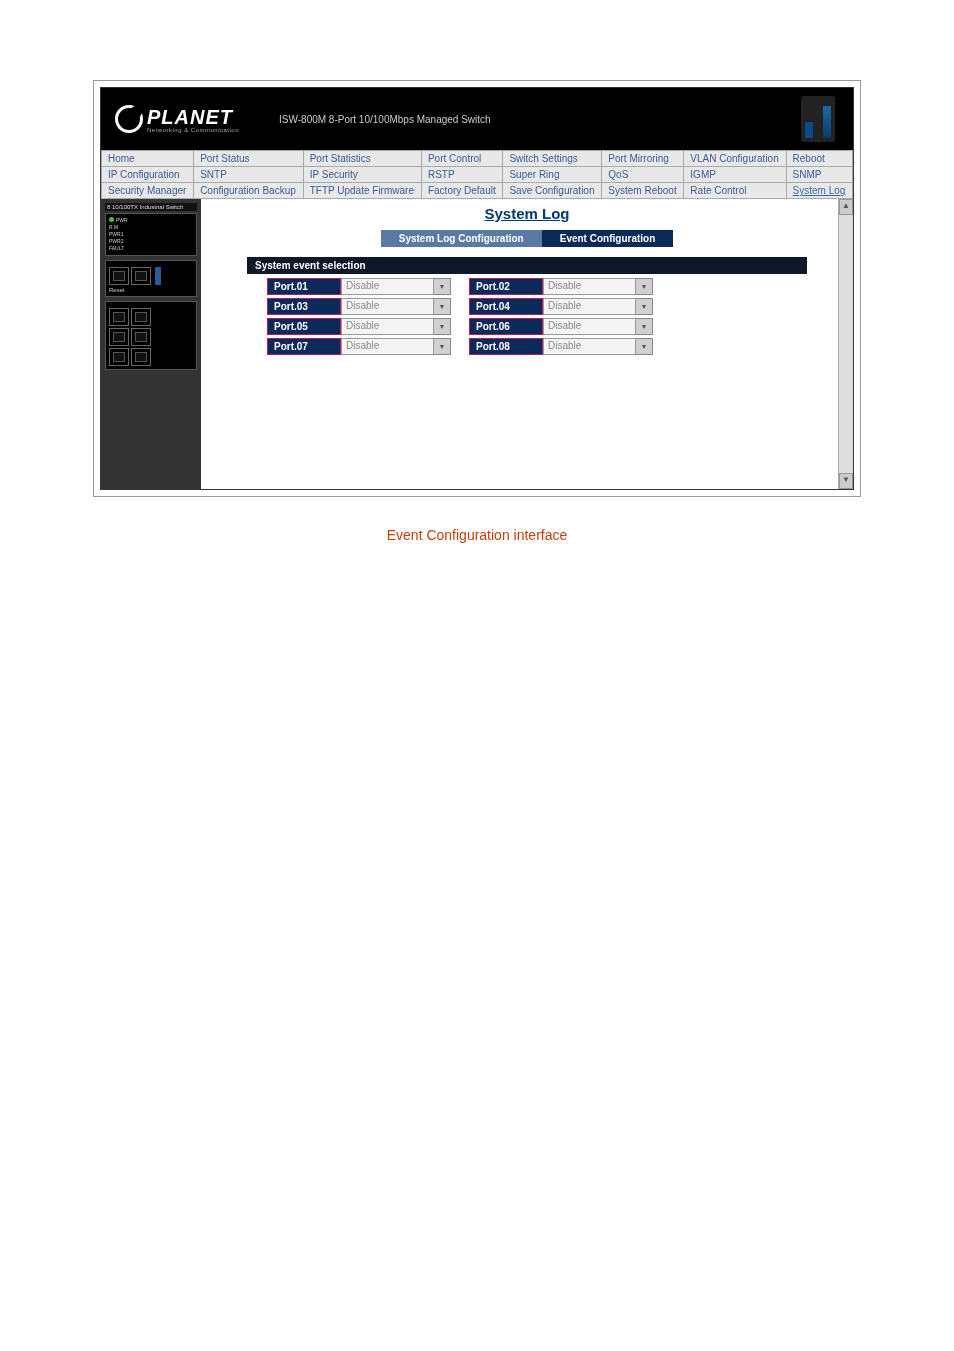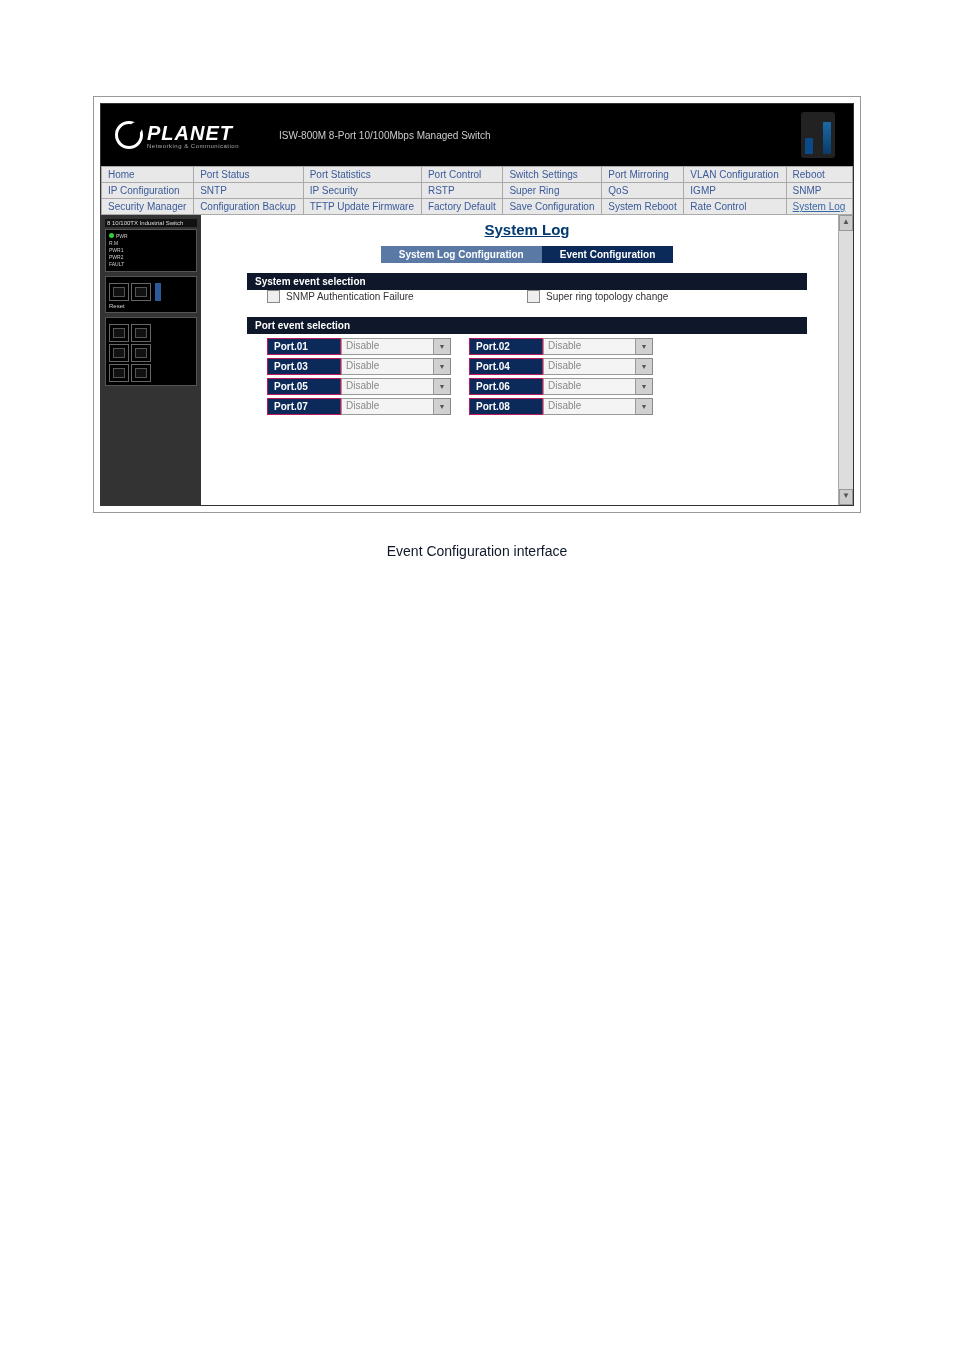--- a/index.html
+++ b/index.html
@@ -1,16 +1,16 @@
 <!DOCTYPE html>
 <html><head>
 <meta charset="utf-8">
 <style>
   body{margin:0;font-family:Arial,sans-serif;background:#fff;font-size:11px}
-  .page{width:787px;margin:16px auto;padding-top:80px}
+  .page{width:787px;margin:0 auto;padding-top:80px}
   .frame{width:766px;margin:0 auto;border:1px solid #999;background:#fff;position:relative}
   .inner{margin:6px;border:1px solid #333}
   .banner{background:#000;height:62px;position:relative;display:flex;align-items:center}
   .logo{display:flex;align-items:center;margin-left:14px}
   .logo-ring{width:22px;height:22px;border:3px solid #fff;border-radius:50%;margin-right:4px;position:relative}
   .logo-ring::after{content:'';position:absolute;right:-2px;top:-2px;width:12px;height:12px;background:#000;border-radius:50%}
   .logo-text{color:#fff;font-weight:bold;font-size:20px;font-style:italic;letter-spacing:1px}
   .logo-sub{color:#aaa;font-size:6px;letter-spacing:0.5px;margin-top:-2px}
   .prod{color:#ccc;font-size:10px;margin-left:40px}
   .device-ic{position:absolute;right:18px;top:8px;width:34px;height:46px;background:#222;border-radius:3px}
@@ -42,21 +42,21 @@
   .port-grid{padding:4px 60px}
   .pg-row{display:flex;margin-bottom:3px}
   .pg-lbl{width:60px;background:#0b2a5a;color:#fff;font-size:10px;font-weight:bold;padding:2px 6px;border:1px solid #be185d}
   .pg-sel{width:110px;display:flex;margin-right:18px}
   .pg-input{flex:1;border:1px solid #999;background:#f4f4f4;color:#888;font-size:10px;padding:1px 4px}
   .pg-btn{width:16px;background:#d0d0d0;border:1px solid #888;border-left:none;display:flex;align-items:center;justify-content:center;font-size:7px;color:#555}
   .btn-row{text-align:center;margin-top:10px}
   .btn{display:inline-block;background:#ddd;border:1px solid #888;padding:2px 10px;font-size:10px;color:#333;margin:0 2px}
   .scroll{position:absolute;right:0;top:0;bottom:0;width:14px;background:#ddd;border-left:1px solid #aaa}
   .scroll .arr{height:14px;background:#ccc;border:1px solid #999;font-size:8px;text-align:center;line-height:12px;color:#555}
-  .caption{text-align:center;font-size:14px;color:#0f172a;margin-top:30px}
+  .caption{text-align:center;font-size:14px;color:#c2410c;margin-top:30px}
 </style>
 </head>
 <body>
 
 <div class="page">
   <div class="frame">
     <div class="inner">
       <div class="banner">
         <div class="logo">
           <div class="logo-ring"></div>
@@ -135,32 +135,21 @@
         </div>
 
         <div class="main">
           <div class="title">System Log</div>
           <div class="tabbar">
             <div class="tab inactive">System Log Configuration</div>
             <div class="tab active">Event Configuration</div>
           </div>
 
           <div class="sect-h">System event selection</div>
-          <div class="evt-row" style="padding-top:0">
-            <div class="evt-col">
-                <span class="chk"></span>
-                <span>SNMP Authentication Failure</span>
-              </div>
-            <div class="evt-col">
-                <span class="chk"></span>
-                <span>Super ring topology change</span>
-              </div>
-          </div>
-
-          <div class="sect-h" style="margin-top:8px">Port event selection</div>
+
           <div class="port-grid">
             <div class="pg-row">
               <div class="pg-lbl">Port.01</div>
               <div class="pg-sel">
                   <div class="pg-input">Disable</div>
                   <div class="pg-btn">▼</div>
                 </div>
               <div class="pg-lbl">Port.02</div>
               <div class="pg-sel">
                   <div class="pg-input">Disable</div>

